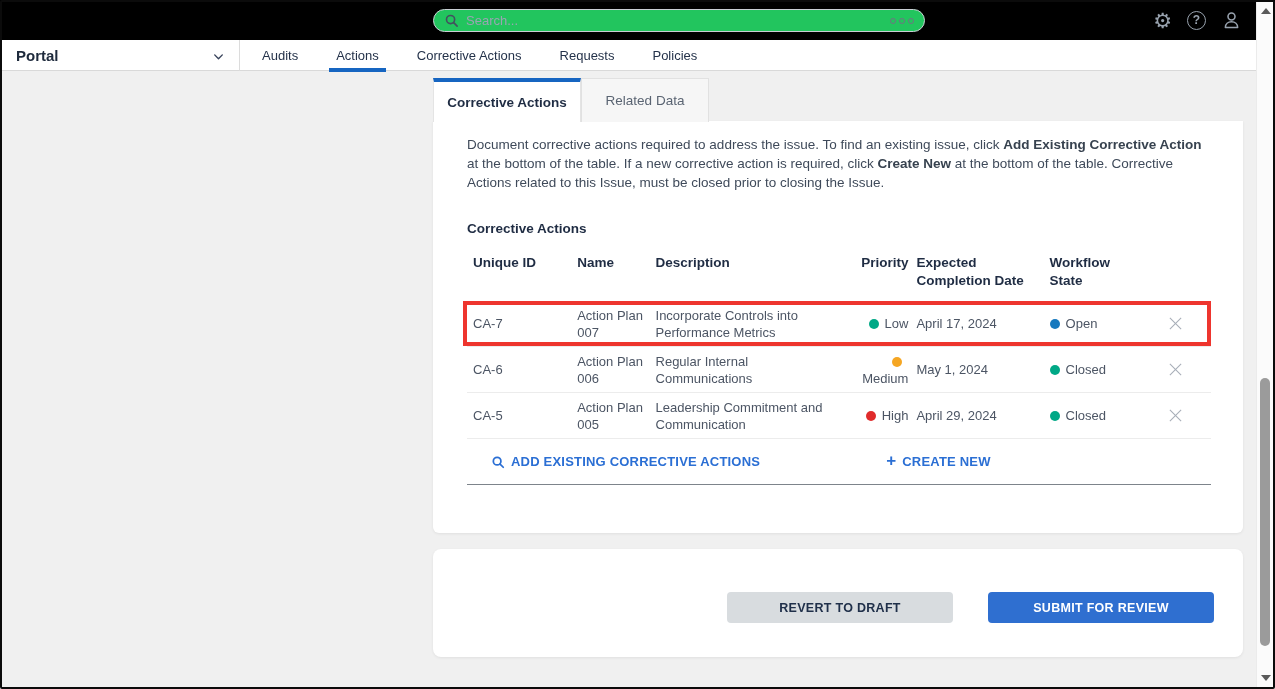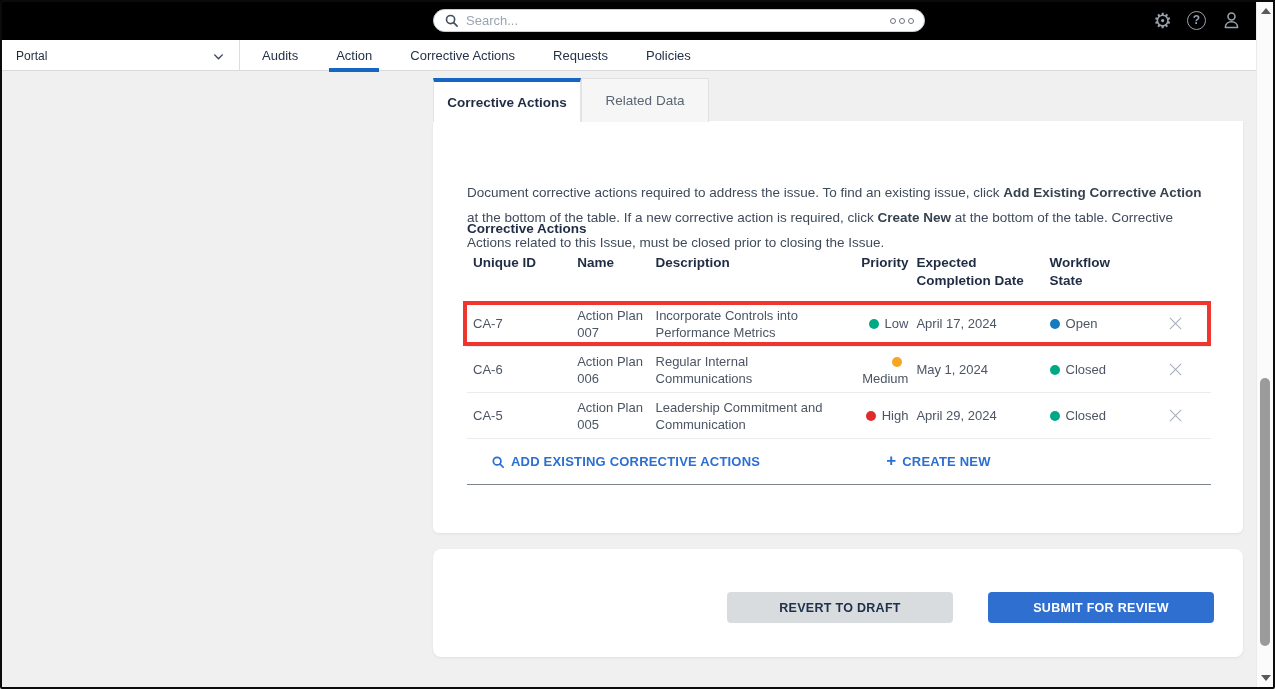--- a/index.html
+++ b/index.html
@@ -3,59 +3,59 @@
 <meta charset="utf-8">
 <style>
   * { margin:0; padding:0; box-sizing:border-box; }
   html,body { width:1275px; height:689px; }
   body { font-family:"Liberation Sans", sans-serif; background:#f0f0f0; position:relative; overflow:hidden; }
 
   .frame { position:absolute; inset:0; border:2px solid #0b0b0b; border-radius:2px; pointer-events:none; z-index:99; }
 
   
   .topbar { position:absolute; left:0; top:0; width:1275px; height:40px; background:#000; z-index:5; }
-  .search-pill { position:absolute; left:433px; top:9px; width:492px; height:23px; background:#ffffff;
+  .search-pill { position:absolute; left:433px; top:9px; width:492px; height:23px; background:#22c55e;
                  border:1px solid #c9ced4; border-radius:12px; display:flex; align-items:center; padding:0 10px; }
   .search-pill svg { flex:0 0 auto; }
   .search-input { border:none; outline:none; flex:1; font-size:13px; color:#3c4756; margin-left:7px;
                   font-family:"Liberation Sans", sans-serif; background:transparent; }
   .search-input::placeholder { color:#9aa4b2; }
   .more-dots { display:flex; gap:3px; align-items:center; cursor:pointer; }
   .more-dots i { display:block; width:6px; height:6px; border:1.5px solid #6e7681; border-radius:50%; }
   .top-icons { position:absolute; right:33px; top:0; height:40px; display:flex; align-items:center; gap:15px; }
   .gear-glyph { font-size:21px; color:#98a2ae; line-height:1; cursor:pointer; }
   .help-circle { width:19px; height:19px; border:1.7px solid #98a2ae; border-radius:50%; color:#98a2ae;
                  font-size:12px; font-weight:bold; display:flex; align-items:center; justify-content:center; cursor:pointer; }
   .user-svg { cursor:pointer; }
 
   
   .navbar { position:absolute; left:0; top:40px; width:1275px; height:31px; background:#fff;
             border-bottom:1px solid #d9d9d9; z-index:4; }
   .portal { position:absolute; left:0; top:0; width:240px; height:31px; display:flex; align-items:center;
             border-right:1px solid #dcdcdc; cursor:pointer; }
-  .portal-label { margin-left:16px; font-size:12px; font-weight:400; color:#1e2a3c; }
+  .portal-label { margin-left:16px; font-size:15px; font-weight:700; color:#1e2a3c; }
   .portal-chevron { position:absolute; right:14px; top:10px; }
   .nav-tabs { position:absolute; left:240px; top:0; right:20px; height:31px; display:flex; gap:38px; align-items:center; padding-left:22px; }
   .nav-item { position:relative; font-size:13px; color:#24324a; height:31px; display:flex; align-items:center; cursor:pointer; white-space:nowrap; }
   .nav-item.active::after { content:''; position:absolute; left:-7px; right:-7px; bottom:-1px; height:4px; background:#1665c1; }
 
   
   .content { position:absolute; left:0; top:71px; width:1275px; height:618px; background:#f0f0f0; }
 
   .panel-tabs { position:absolute; left:433px; top:7px; display:flex; z-index:3; }
   .panel-tab { height:44px; display:flex; align-items:center; justify-content:center; font-size:13.5px; cursor:pointer; }
   .panel-tab.active { width:148px; background:#fff; border-top:4px solid #1665c1; border-left:1px solid #e4e4e4;
                       border-right:1px solid #e4e4e4; font-weight:700; color:#1f2c43; }
   .panel-tab.inactive { width:128px; background:#f6f6f6; border:1px solid #e1e1e1; border-bottom:none; color:#5a6472; }
 
   .card { position:absolute; background:#fff; box-shadow:0 1px 3px rgba(0,0,0,0.07); }
   .card-main { left:433px; top:50px; width:810px; height:412px; border-radius:0 0 6px 6px; }
   .card-actions { left:433px; top:478px; width:810px; height:108px; border-radius:8px; }
 
-  .intro { position:absolute; left:34px; top:14px; width:742px; font-size:13.5px; line-height:25px; color:#3f4a5a;margin-top:45px; }
+  .intro { position:absolute; left:34px; top:14px; width:742px; font-size:13.5px; line-height:19px; color:#3f4a5a; }
   .intro b { color:#37424f; }
 
   .table-title { position:absolute; left:34px; top:100px; font-size:13.5px; font-weight:700; color:#1f2c43; }
 
   .ca-table { position:absolute; left:34px; top:124px; width:744px; }
   .trow { display:flex; width:744px; }
   .thead { align-items:flex-start; padding-top:9px; height:56px; }
   .thead .cell { font-weight:700; color:#1f2c43; font-size:13.5px; line-height:18px; }
   .tbody-row { align-items:center; height:46px; border-bottom:1px solid #ececec; position:relative; cursor:pointer; }
   .tbody-row.highlighted::after { content:''; position:absolute; top:0; bottom:0; left:-4px; right:0;
@@ -119,21 +119,21 @@
 
 <div class="navbar">
   <div class="portal">
     <span class="portal-label">Portal</span>
     <svg class="portal-chevron" width="13" height="13" viewBox="0 0 24 24" fill="none" stroke="#37425a" stroke-width="2.6" stroke-linecap="round" stroke-linejoin="round">
       <polyline points="5,9 12,16 19,9"></polyline>
     </svg>
   </div>
   <div class="nav-tabs">
     <div class="nav-item">Audits</div>
-    <div class="nav-item active">Action</div>
+    <div class="nav-item active">Actions</div>
     <div class="nav-item">Corrective Actions</div>
     <div class="nav-item">Requests</div>
     <div class="nav-item">Policies</div>
   </div>
 </div>
 
 <div class="content">
 
   <div class="panel-tabs">
     <div class="panel-tab active">Corrective Actions</div>

